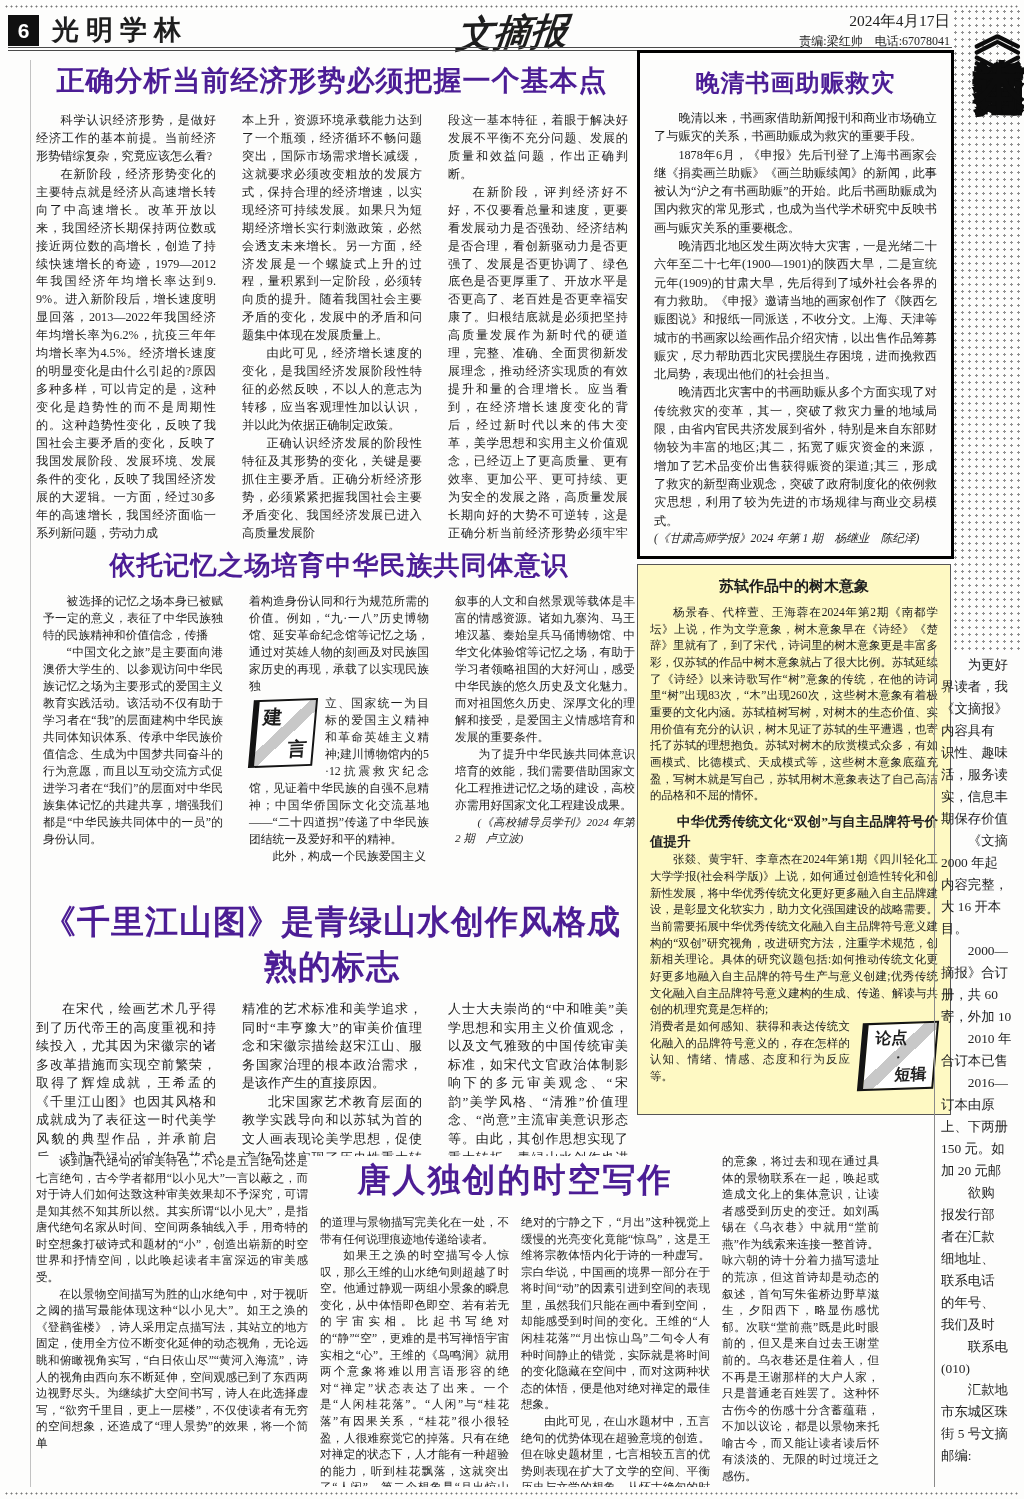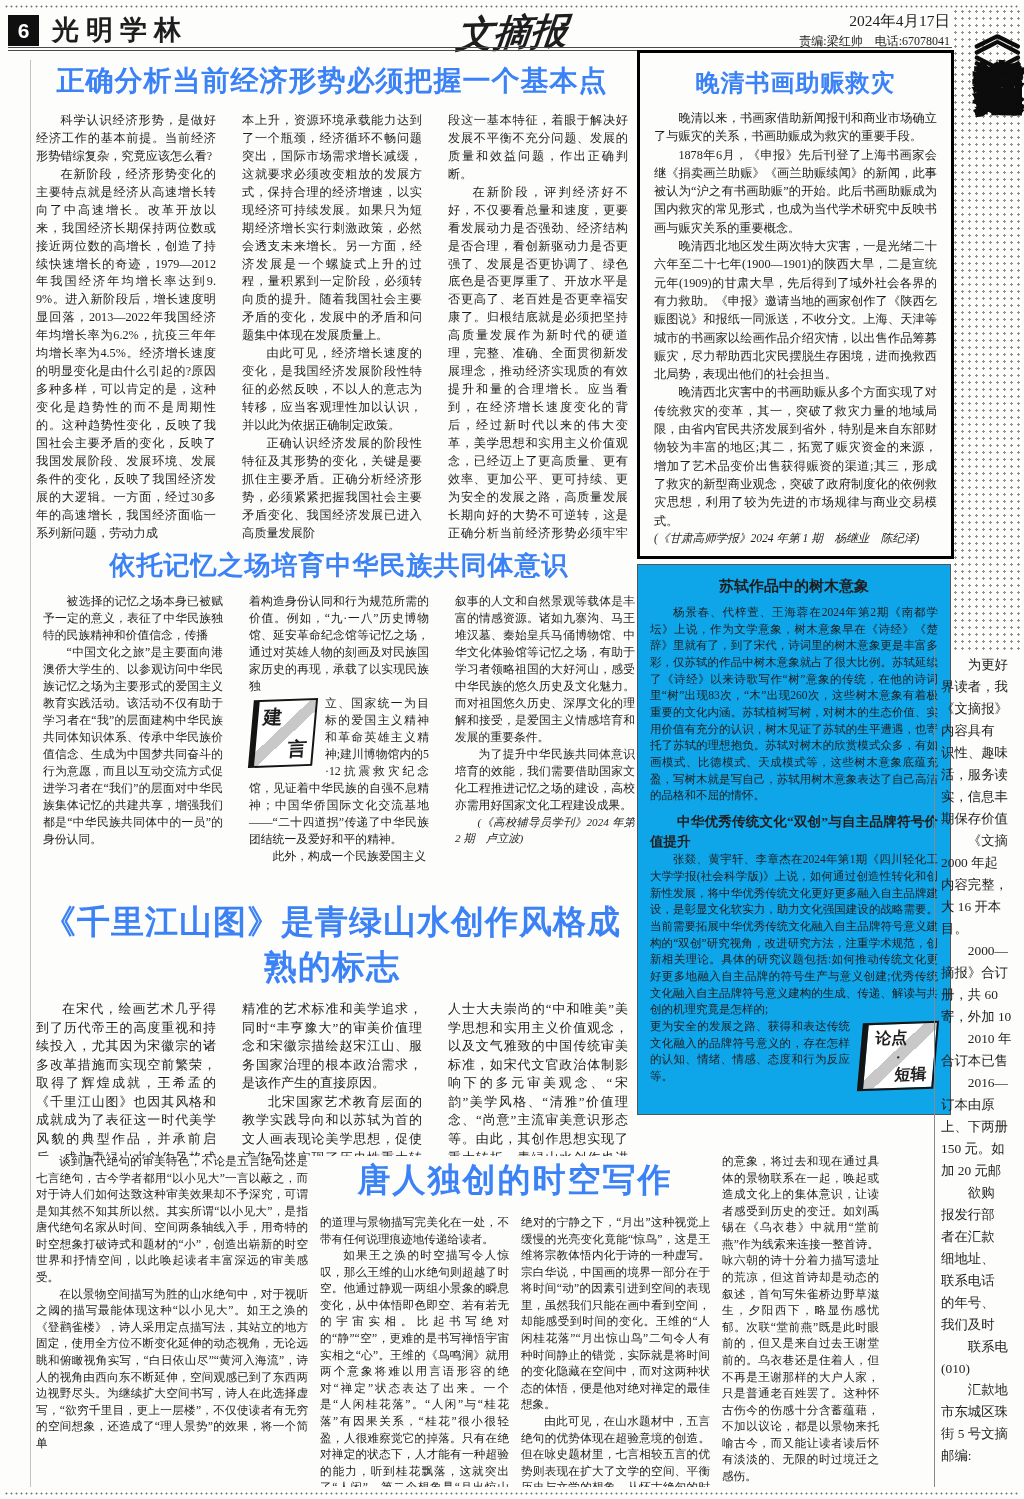--- a/index.html
+++ b/index.html
@@ -36,21 +36,21 @@
   #hdr-editor { position:absolute; right:74px; top:33px; font-size:12px; color:#222; }
   .hdr-rule { position:absolute; left:8px; height:1px; background:#4a4a4a; }
   #hdr-rule1 { top:47px; width:944px; }
   #hdr-rule2 { top:50px; width:944px; }
   #hdr-bar { position:absolute; right:72px; top:52px; width:134px; height:5px; background:#000; }
   #left-rule { position:absolute; left:30px; top:60px; width:1px; height:1428px; background:#c2c2c2; }
 
   
   .art { position:absolute; overflow:hidden; }
   .art .big-title {
-    text-align:center; font-weight:bold; letter-spacing:1px; color:#3b82f6;
+    text-align:center; font-weight:bold; letter-spacing:1px; color:#4c1d95;
   }
   .cols { display:flex; gap:26px; }
   .cols .c { flex:1; text-align:justify; word-break:break-all; }
   p { text-indent:2em; }
   p.cont { text-indent:0; }
   .cite { font-style:italic; font-size:0.95em; }
 
   #art-economy { left:36px; top:58px; width:592px; height:486px; }
   #art-economy .big-title { font-size:28px; margin:4px 0 12px; }
   #art-economy .c { font-size:12.2px; line-height:1.47; }
@@ -61,21 +61,21 @@
   }
   #art-wanqing .big-title { font-size:24px; margin:8px 0 10px; }
   #art-wanqing .bodytext { font-size:12.2px; line-height:1.5; text-align:justify; word-break:break-all; }
 
   #art-memory { left:43px; top:546px; width:592px; height:330px; }
   #art-memory .big-title { font-size:26px; margin:2px 0 10px; }
   #art-memory .c { font-size:11.8px; line-height:1.44; }
 
   #box-lundian {
     left:637px; top:564px; width:314px; height:551px;
-    border:1px solid #555; padding:8px 12px; background:#0ea5e9;
+    border:1px solid #555; padding:8px 12px; background:#fef9c3;
     position:absolute; overflow:hidden;
   }
   #box-lundian .sec-head { text-align:center; font-weight:bold; font-size:15px; margin:4px 0 8px; text-indent:0; }
   #box-lundian .bodytext { font-size:11.5px; line-height:1.45; text-align:justify; word-break:break-all; }
   #box-lundian .sec-head2 { font-weight:bold; font-size:13.5px; margin-top:8px; text-align:justify; }
 
   #art-qianli { left:36px; top:880px; width:592px; height:276px; }
   #art-qianli .big-title { font-size:33px; margin:20px 0 10px; }
   #art-qianli .c { font-size:13px; line-height:1.43; }
 
@@ -194,21 +194,21 @@
   <div class="sec-head">苏轼作品中的树木意象</div>
   <div class="bodytext">
     <p>杨景春、代梓萱、王海蓉在2024年第2期《南都学坛》上说，作为文学意象，树木意象早在《诗经》《楚辞》里就有了，到了宋代，诗词里的树木意象更是丰富多彩，仅苏轼的作品中树木意象就占了很大比例。苏轼延续了《诗经》以来诗歌写作“树”意象的传统，在他的诗词里“树”出现83次，“木”出现260次，这些树木意象有着极重要的文化内涵。苏轼植树写树，对树木的生态价值、实用价值有充分的认识，树木见证了苏轼的生平遭遇，也寄托了苏轼的理想抱负。苏轼对树木的欣赏模式众多，有如画模式、比德模式、天成模式等，这些树木意象底蕴充盈，写树木就是写自己，苏轼用树木意象表达了自己高洁的品格和不屈的情怀。</p>
     <p class="sec-head2">中华优秀传统文化“双创”与自主品牌符号价值提升</p>
     <p>张燚、黄宇轩、李章杰在2024年第1期《四川轻化工大学学报(社会科学版)》上说，如何通过创造性转化和创新性发展，将中华优秀传统文化更好更多融入自主品牌建设，是彰显文化软实力，助力文化强国建设的战略需要。当前需要拓展中华优秀传统文化融入自主品牌符号意义建构的“双创”研究视角，改进研究方法，注重学术规范，创新相关理论。具体的研究议题包括:如何推动传统文化更好更多地融入自主品牌的符号生产与意义创建;优秀传统文化融入自主品牌符号意义建构的生成、传递、解读与共创的机理究竟是怎样的;</p>
     <div class="stamp wide stamp-r">
       <span class="s-top">论点</span>
       <span class="s-mid">·</span>
       <span class="s-bot">短辑</span>
     </div>
-    <p class="cont">更为安全的发展之路、获得和表达传统文化融入的品牌符号意义的，存在怎样的认知、情绪、情感、态度和行为反应等。</p>
+    <p class="cont">消费者是如何感知、获得和表达传统文化融入的品牌符号意义的，存在怎样的认知、情绪、情感、态度和行为反应等。</p>
   </div>
 </div>
 
 <div id="art-qianli" class="art">
   <h1 class="big-title">《千里江山图》是青绿山水创作风格成熟的标志</h1>
   <div class="cols">
     <div class="c">
       <p>在宋代，绘画艺术几乎得到了历代帝王的高度重视和持续投入，尤其因为宋徽宗的诸多改革措施而实现空前繁荣，取得了辉煌成就，王希孟的《千里江山图》也因其风格和成就成为了表征这一时代美学风貌的典型作品，并承前启后，成为青绿山水创作风格成熟的标志和里程碑。《千里江山图》的创作，受到了宋代科技进步和程朱理学“格物致知”思想的影响，表现出探微知著、务求</p>
     </div>
     <div class="c">

